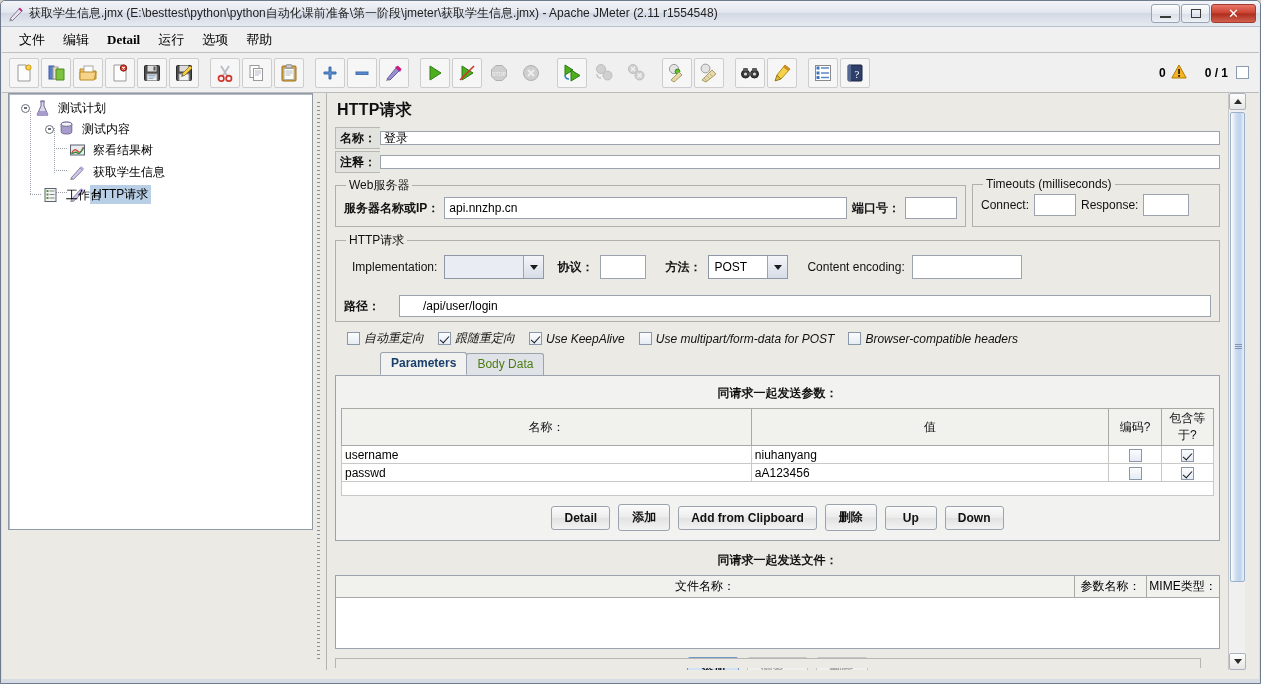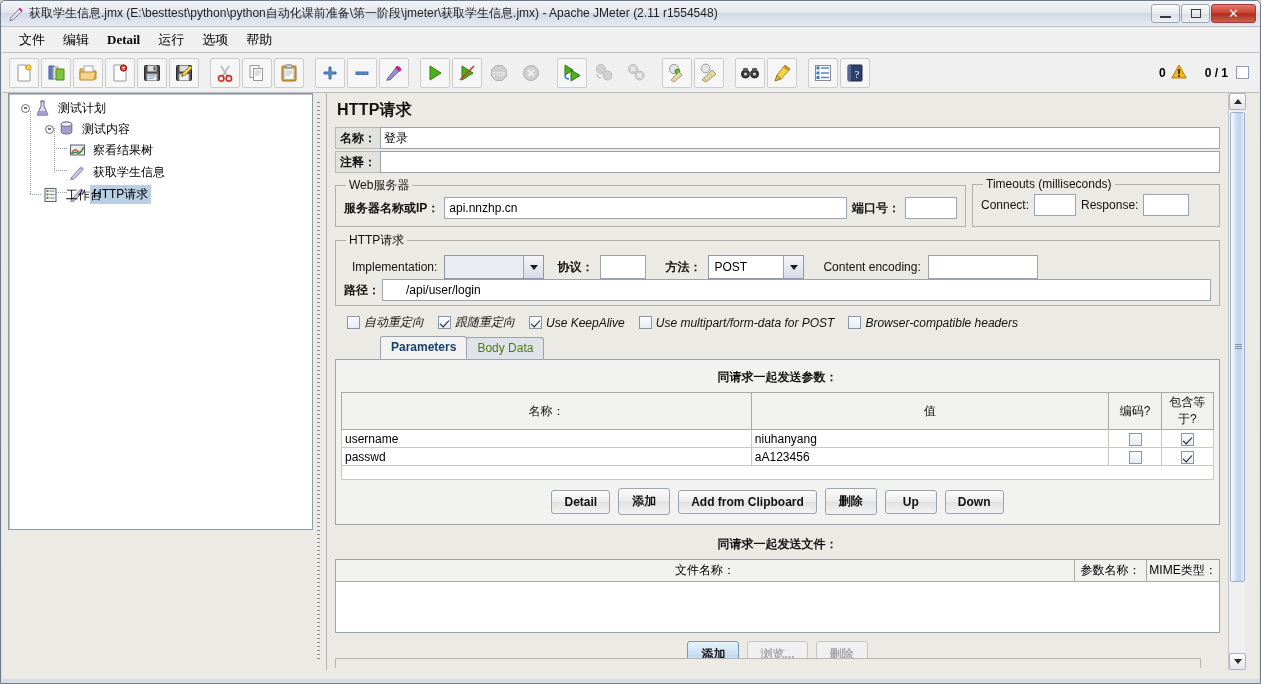--- a/index.html
+++ b/index.html
@@ -183,21 +183,21 @@
   }
 
   .field-row { display: flex; align-items: center; margin-bottom: 2px; }
   .field-label {
     font-size: 12px; font-weight: bold; color: #111;
     background: #e2e2de; padding: 3px 4px 3px 4px;
     border: 1px solid #b9b9b4; border-right: none;
     height: 22px; display:flex; align-items:center;
   }
   .field-input {
-    flex: 1 1 auto; height: 22px; background: #fff;
+    flex: 1 1 auto; height: 14px; background: #fff;
     border: 1px solid #9aa3ae;
     padding: 2px 3px; font-size: 12px; color: #000;
     display: flex; align-items: center;
   }
 
   fieldset.gbox {
     border: 1px solid #b0b0ab; margin: 5px 0 0 0; padding: 3px 8px 7px 8px;
     background: transparent;
   }
   fieldset.gbox > legend { font-size: 12px; color: #111; padding: 0 3px; margin-left: 2px; }
@@ -675,31 +675,31 @@
             <span class="lbl">Implementation:</span>
             <span class="combo" style="width:100px;">
               <span class="ctext" style="background:#e9edf3;"></span>
               <span class="cbtn">
                   <span class="arrow-dn"></span>
                 </span>
             </span>
             <span class="lbl b" style="margin-left:6px;">协议：</span>
             <span class="txtbox" style="width:46px;height:24px;"></span>
             <span class="lbl b" style="margin-left:12px;">方法：</span>
-            <span class="combo" style="width:96px;">
+            <span class="combo" style="width:80px;">
               <span class="ctext">POST</span>
               <span class="cbtn">
                   <span class="arrow-dn"></span>
                 </span>
             </span>
             <span class="lbl" style="margin-left:12px;">Content encoding:</span>
             <span class="txtbox" style="width:110px;height:24px;"></span>
           </div>
 
-          <div class="row" style="gap:2px; margin-top:0;">
+          <div class="row" style="gap:19px; margin-top:16px;">
             <span class="lbl b">路径：</span>
             <span class="txtbox" style="flex:1 1 auto;padding-left:23px;">/api/user/login</span>
           </div>
         </fieldset>
 
         <div class="row" style="margin:8px 0 0 12px;">
           <span class="cbwrap">
             <span class="cbox"></span>
             <span class="cb-label">自动重定向</span>
           </span>

